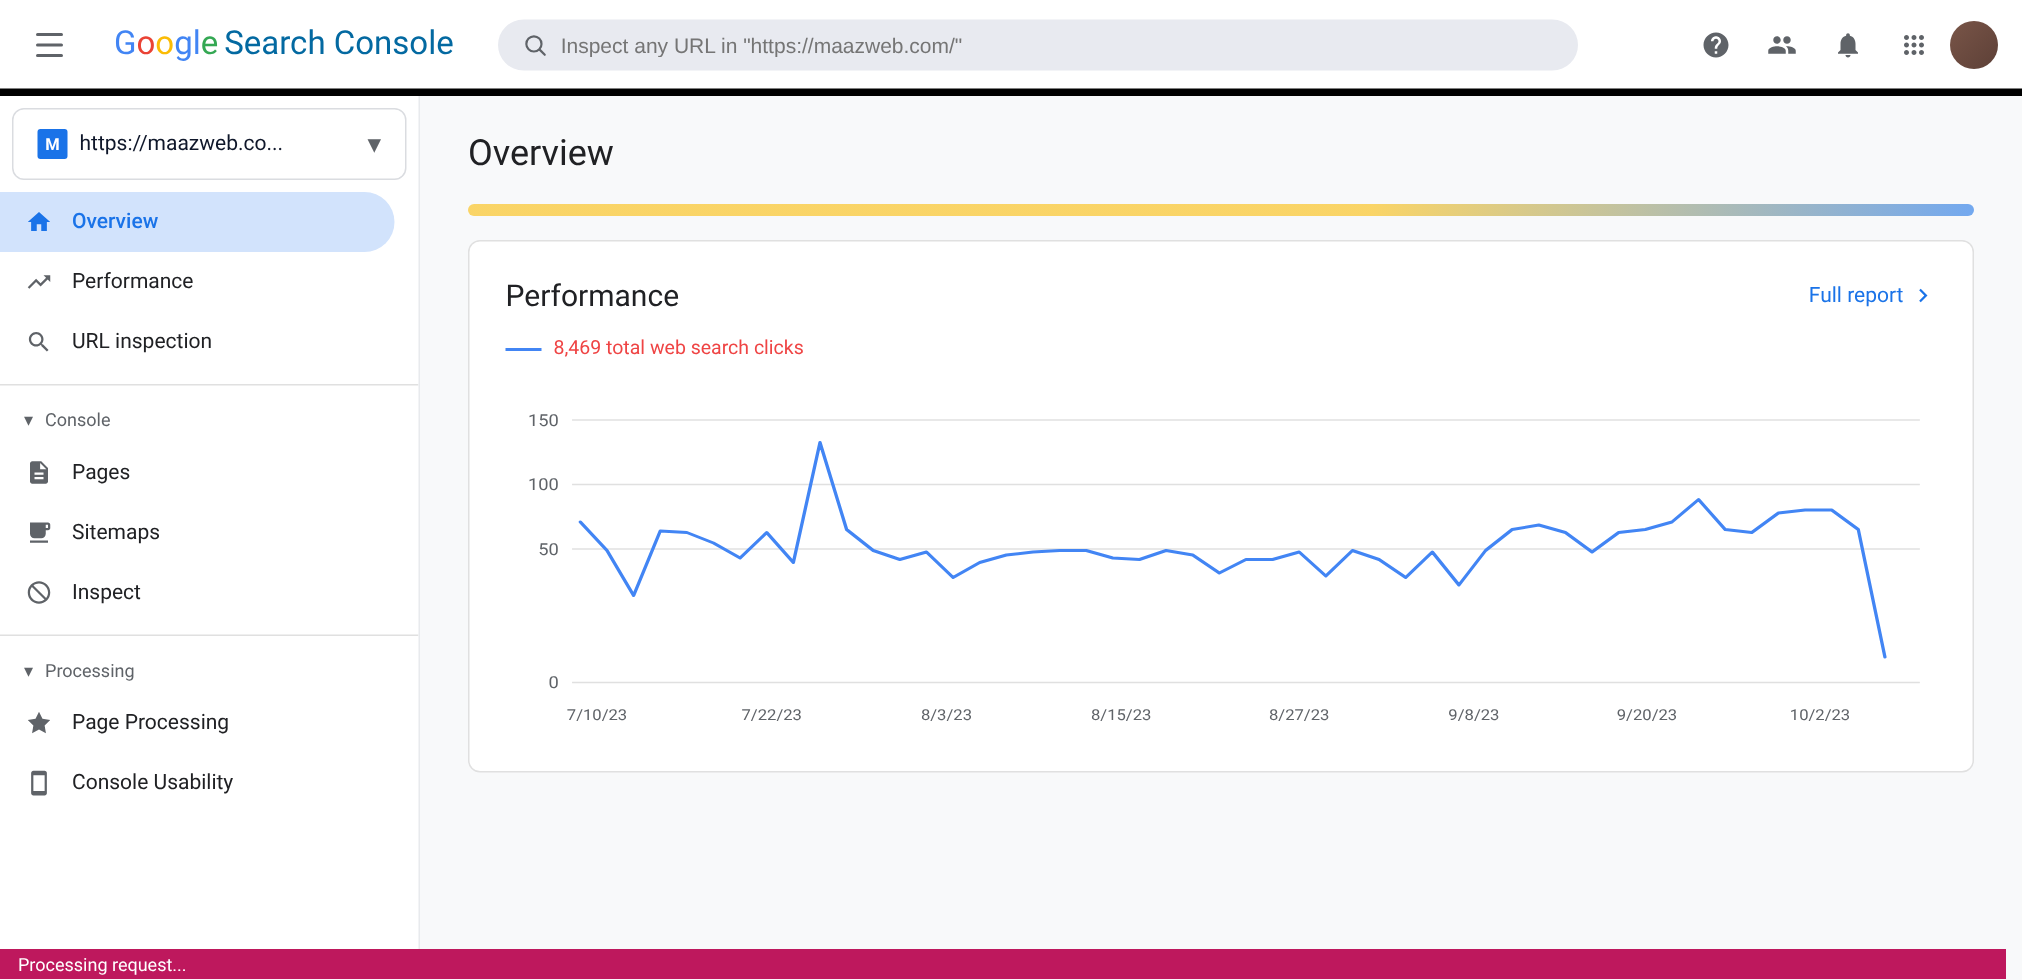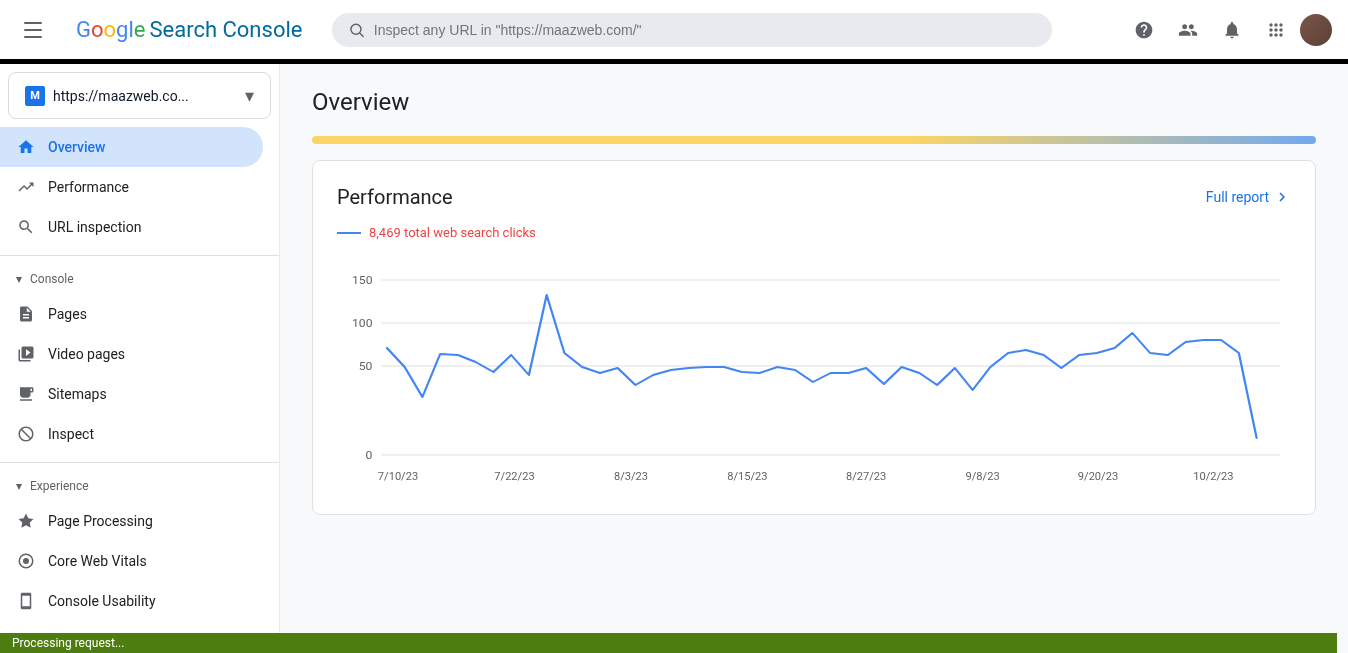--- a/index.html
+++ b/index.html
@@ -80,21 +80,21 @@
 
     .legend-item { display: flex; align-items: center; gap: 8px; font-size: 13px; color: #ef4444; margin-bottom: 20px; }
     .legend-line { width: 24px; height: 2px; background: #4285f4; }
 
     
     .chart-container { position: relative; height: 230px; }
     .chart-svg { width: 100%; height: 100%; }
 
     
     .status-bar {
-      position: fixed; bottom: 0; left: 0; right: 11px; background: #4d7c0f;
+      position: fixed; bottom: 0; left: 0; right: 11px; background: #be185d;
       color: #fff; font-size: 12px; padding: 4px 12px; height: 20px;
       display: flex; align-items: center;
     }
   </style>
 </head>
 <body>
 
 <div class="topbar">
   <div class="hamburger">
     <div class="hamburger-icon">
@@ -188,28 +188,20 @@
 
     <div class="nav-item">
       <div class="nav-icon">
         <svg width="18" height="18" viewBox="0 0 24 24" fill="#5f6368">
           <path d="M14 2H6c-1.1 0-1.99.9-1.99 2L4 20c0 1.1.89 2 1.99 2H18c1.1 0 2-.9 2-2V8l-6-6zm2 16H8v-2h8v2zm0-4H8v-2h8v2zm-3-5V3.5L18.5 9H13z"></path>
         </svg>
       </div>
       <span>Pages</span>
     </div>
 
-    <div class="nav-item">
-      <div class="nav-icon">
-        <svg width="18" height="18" viewBox="0 0 24 24" fill="#5f6368">
-          <path d="M4 6H2v14c0 1.1.9 2 2 2h14v-2H4V6zm16-4H8c-1.1 0-2 .9-2 2v12c0 1.1.9 2 2 2h12c1.1 0 2-.9 2-2V4c0-1.1-.9-2-2-2zm-8 12.5v-9l6 4.5-6 4.5z"></path>
-        </svg>
-      </div>
-      <span>Video pages</span>
-    </div>
 
     <div class="nav-item">
       <div class="nav-icon">
         <svg width="18" height="18" viewBox="0 0 24 24" fill="#5f6368">
           <path d="M20 3H4v10c0 2.21 1.79 4 4 4h6c2.21 0 4-1.79 4-4v-3h2c1.11 0 2-.89 2-2V5c0-1.11-.89-2-2-2zm0 5h-2V5h2v3zM4 19h16v2H4z"></path>
         </svg>
       </div>
       <span>Sitemaps</span>
     </div>
 
@@ -219,41 +211,32 @@
           <path d="M12 2C6.48 2 2 6.48 2 12s4.48 10 10 10 10-4.48 10-10S17.52 2 12 2zm0 18c-4.42 0-8-3.58-8-8 0-1.85.63-3.55 1.69-4.9L16.9 18.31C15.55 19.37 13.85 20 12 20zm6.31-3.1L7.1 5.69C8.45 4.63 10.15 4 12 4c4.42 0 8 3.58 8 8 0 1.85-.63 3.55-1.69 4.9z"></path>
         </svg>
       </div>
       <span>Inspect</span>
     </div>
 
     <div class="nav-divider"></div>
 
     <div class="nav-section-header">
       <span style="font-size:12px; color:#5f6368;">▾</span>
-      <span>Experience</span>
+      <span>Processing</span>
     </div>
 
     <div class="nav-item">
       <div class="nav-icon">
         <svg width="18" height="18" viewBox="0 0 24 24" fill="#5f6368">
           <path d="M12 2l3.09 6.26L22 9.27l-5 4.87 1.18 6.88L12 17.77l-6.18 3.25L7 14.14 2 9.27l6.91-1.01L12 2z"></path>
         </svg>
       </div>
       <span>Page Processing</span>
     </div>
 
-    <div class="nav-item">
-      <div class="nav-icon">
-        <svg width="18" height="18" viewBox="0 0 24 24" fill="#5f6368">
-          <circle cx="12" cy="12" r="9" stroke="#5f6368" stroke-width="2" fill="none"></circle>
-          <circle cx="12" cy="12" r="4" fill="#5f6368"></circle>
-        </svg>
-      </div>
-      <span>Core Web Vitals</span>
-    </div>
 
     <div class="nav-item">
       <div class="nav-icon">
         <svg width="18" height="18" viewBox="0 0 24 24" fill="#5f6368">
           <path d="M17 1.01L7 1c-1.1 0-2 .9-2 2v18c0 1.1.9 2 2 2h10c1.1 0 2-.9 2-2V3c0-1.1-.9-1.99-2-1.99zM17 19H7V5h10v14z"></path>
         </svg>
       </div>
       <span>Console Usability</span>
     </div>
   </nav>

